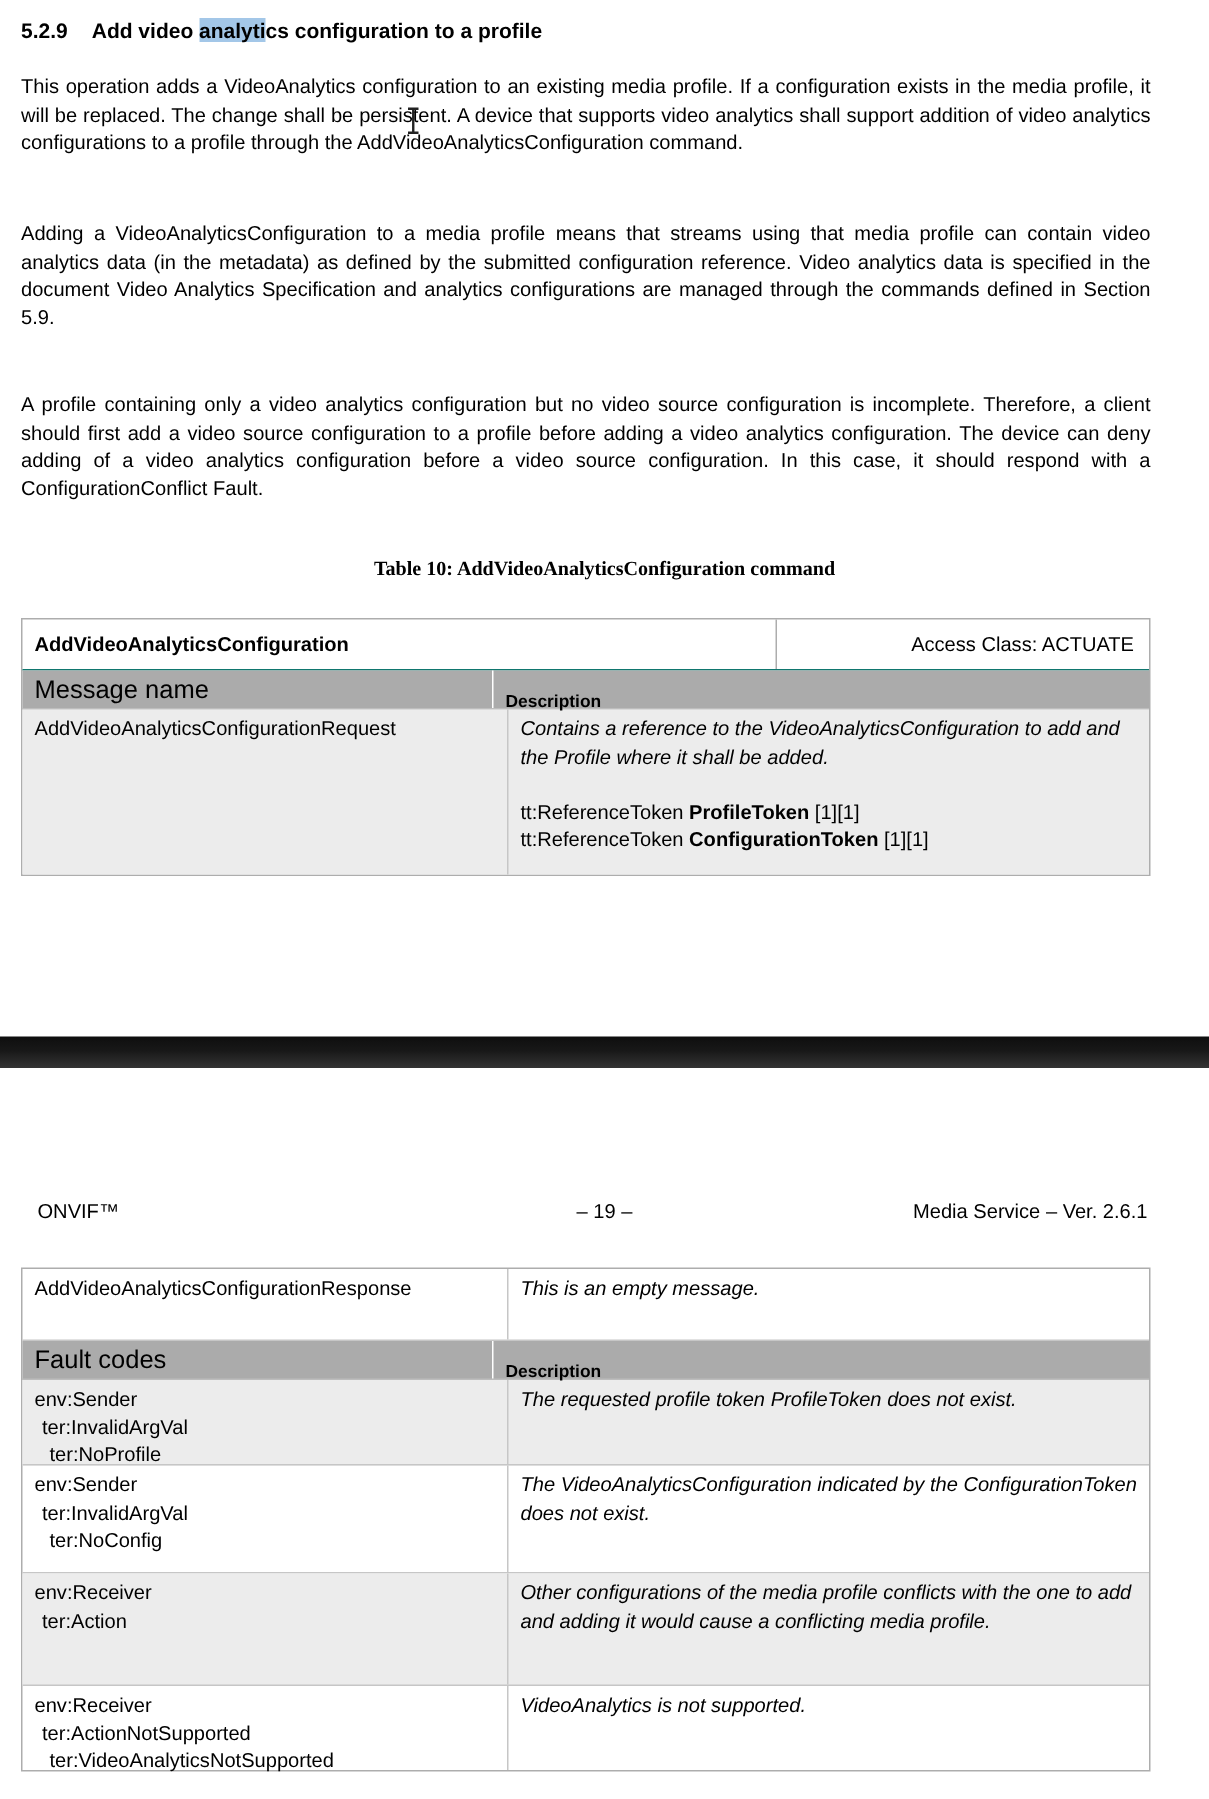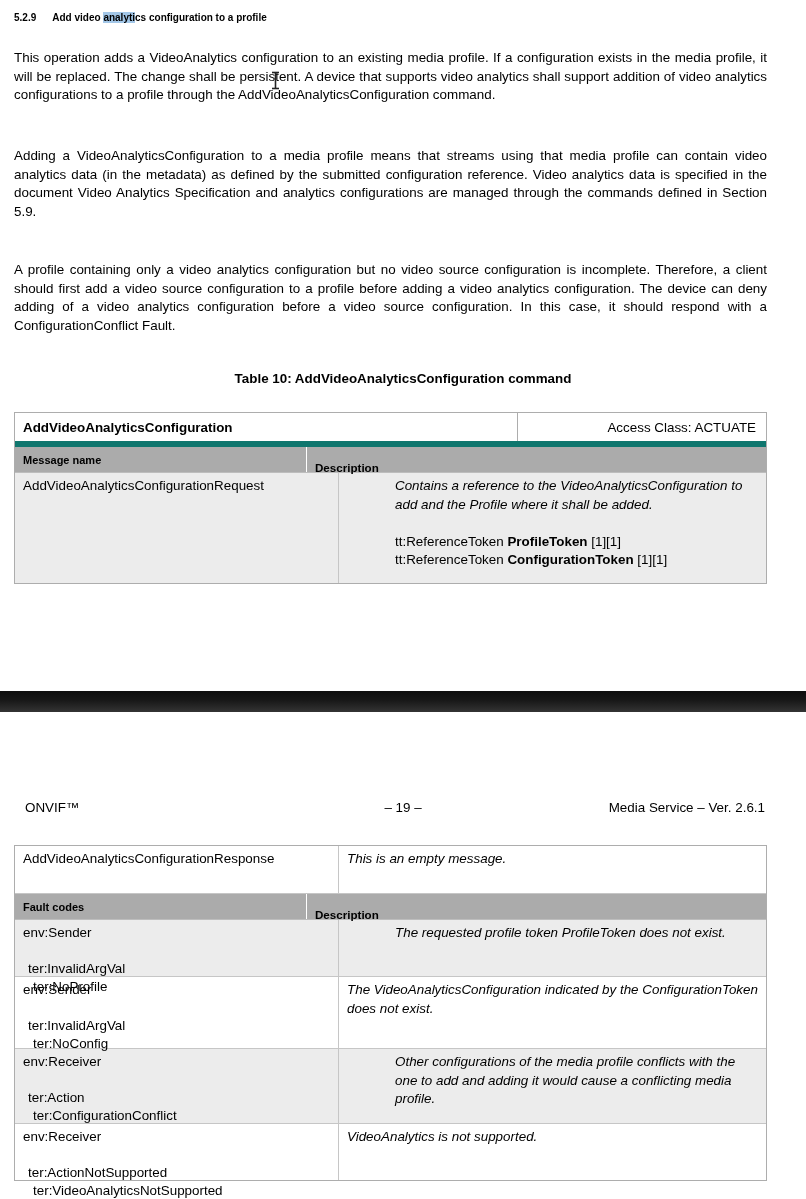--- a/index.html
+++ b/index.html
@@ -1,54 +1,54 @@
 <!DOCTYPE html>
 <html><head>
 <meta charset="utf-8">
 <style>
   html,body{margin:0;padding:0;background:#fff;}
   .page{
     position:relative;width:806px;height:1199px;background:#ffffff;
     font-family:"Liberation Sans","DejaVu Sans",sans-serif;color:#000;overflow:hidden;
   }
   
-  .heading{position:absolute;top:12px;left:14px;font-size:10px;font-weight:bold;white-space:nowrap;}
+  .heading{position:absolute;top:12px;left:14px;font-size:14px;font-weight:bold;white-space:nowrap;}
   .h-num{display:inline-block;margin-right:16px;}
   .hl{background:#a3c7e8;}
   .para{position:absolute;left:14px;width:753px;font-size:13.4px;line-height:18.6px;text-align:justify;}
   #para1{top:49px;}
   #para2{top:147px;}
   #para3{top:261px;}
-  .caption{position:absolute;top:371px;left:0;width:806px;text-align:center;font-size:13.4px;font-weight:bold;}
+  .caption{position:absolute;top:371px;left:0;width:806px;text-align:center;font-size:13.4px;font-weight:bold;font-family:Liberation Serif, serif;}
   
   .ibeam{position:absolute;top:71px;left:270px;width:11px;height:19px;}
   
   .tbl{position:absolute;left:14px;width:753px;border:1px solid #adadad;box-sizing:border-box;background:#fff;}
   #table1{top:412px;}
   #table2{top:845px;}
   .trow{display:flex;border-bottom:1px solid #c6c6c6;box-sizing:border-box;}
   .trow:last-child{border-bottom:none;}
   .cell{box-sizing:border-box;}
   .cell-left{width:324px;border-right:1px solid #c6c6c6;padding:4px 8px 4px 8px;}
   .cell-right{flex:1;padding:4px 8px 4px 8px;}
-  .title-row{height:34px;align-items:center;border-bottom:6px solid #0f766e;}
+  .title-row{height:34px;align-items:center;border-bottom:1px solid #0f766e;}
   .title-left{width:503px;border-right:1px solid #adadad;padding-left:8px;font-size:13.4px;font-weight:bold;align-self:stretch;display:flex;align-items:center;}
   .title-right{flex:1;align-self:stretch;display:flex;align-items:center;justify-content:flex-end;padding-right:10px;font-size:13.4px;}
   .hdr-row{height:26px;background:#ababab;align-items:center;border-bottom:1px solid #bdbdbd;}
-  .hdr-cell-left{width:292px;border-right:1px solid #ffffff;padding-left:8px;font-size:11px;font-weight:bold;align-self:stretch;display:flex;align-items:center;}
+  .hdr-cell-left{width:314px;border-right:1px solid #ffffff;padding-left:8px;font-size:17px;font-weight:normal;align-self:stretch;display:flex;align-items:center;}
   .hdr-cell-right{flex:1;padding-left:8px;font-size:11.6px;font-weight:bold;align-self:stretch;display:flex;align-items:center;margin-top:16px;}
-  .gray-row{background:#ececec;gap:48px;}
+  .gray-row{background:#ececec;}
   .name-cell{font-size:13.4px;line-height:18.5px;}
   .desc{font-size:13.4px;line-height:18.5px;font-style:italic;}
   .desc .bi{font-weight:normal;}
   .param-line{font-size:13.4px;line-height:18.5px;font-style:normal;}
   .param-line .b{font-weight:bold;}
   .spacer-line{height:18.5px;}
   .codes div{font-size:13.4px;line-height:18.5px;white-space:nowrap;}
-  .ind1{padding-left:5px;margin-top:17px;}
+  .ind1{padding-left:5px;}
   .ind2{padding-left:10px;}
   #row-req{height:110px;}
   #row-resp{height:48px;}
   #row-f1{height:57px;}
   #row-f2{height:72px;}
   #row-f3{height:75px;}
   #row-f4{height:56px;}
   
   .separator{position:absolute;top:691px;left:0;width:806px;height:21px;
     background:linear-gradient(to bottom,#0e0e0e 0%,#181818 45%,#343434 100%);}
@@ -134,21 +134,20 @@
         <div class="ind1">ter:InvalidArgVal</div>
         <div class="ind2">ter:NoConfig</div>
       </div>
       <div class="cell cell-right desc"><span>The VideoAnalyticsConfiguration indicated by the </span><span class="bi">ConfigurationToken</span><span> does not exist.</span></div>
     </div>
 
     <div id="row-f3" class="trow gray-row">
       <div class="cell cell-left codes">
         <div>env:Receiver</div>
         <div class="ind1">ter:Action</div>
-        <div class="ind2">ter:ConfigurationConflict</div>
       </div>
       <div class="cell cell-right desc"><span>Other configurations of the media profile conflicts with the one to add and adding it would cause a conflicting media profile.</span></div>
     </div>
 
     <div id="row-f4" class="trow">
       <div class="cell cell-left codes">
         <div>env:Receiver</div>
         <div class="ind1">ter:ActionNotSupported</div>
         <div class="ind2">ter:VideoAnalyticsNotSupported</div>
       </div>

